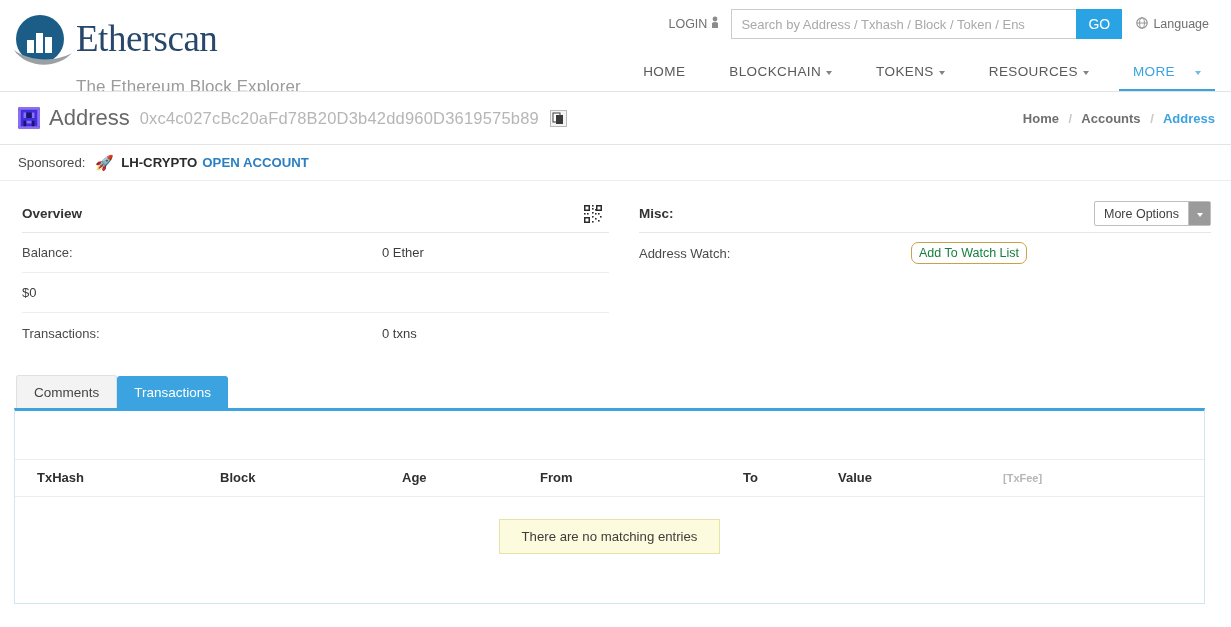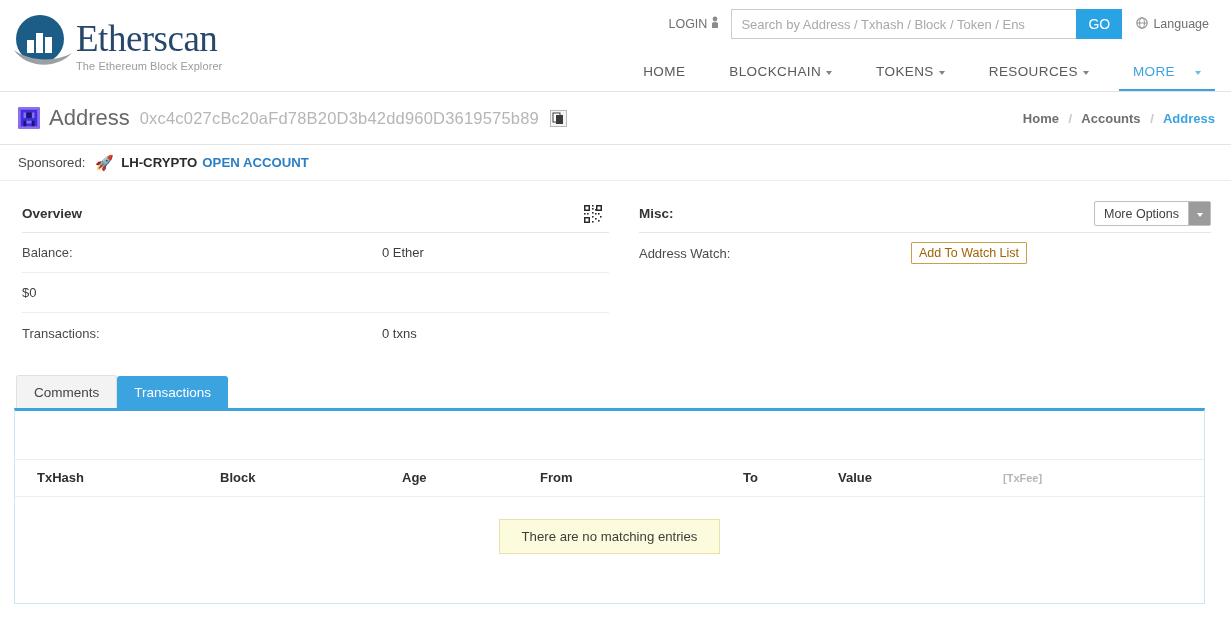--- a/index.html
+++ b/index.html
@@ -22,21 +22,21 @@
     display: flex; align-items: flex-start;
   }
   .logo-mark { width: 64px; height: 64px; position: relative; flex: none; }
   .logo-text-wrap { margin-left: 2px; padding-top: 8px; }
   .logo-title {
     font-family: "Liberation Serif", serif;
     font-size: 37px; color:#27486b; line-height: 1;
     letter-spacing: -0.5px;
   }
   .logo-sub {
-    font-size: 11px; color:#9b9b9b; margin-top: 3px; letter-spacing: 0.1px;
+    font-size: 17px; color:#9b9b9b; margin-top: 20px; letter-spacing: 0.1px;
   }
 
   .header-right-top {
     position: absolute; right: 22px; top: 9px;
     display: flex; align-items: center; gap: 0;
   }
   .login-link {
     font-size: 12.5px; color:#6f6f6f; margin-right: 12px;
     display:flex; align-items:center; gap:4px; cursor:pointer;
   }
@@ -158,23 +158,23 @@
     font-size: 12.5px; color:#3f3f3f;
   }
   .more-options .drop {
     width: 22px; background:#9b9b9b; display:flex;
     align-items:center; justify-content:center;
     border-left:1px solid #bfbfbf;
   }
   .more-options .drop .caret { border-top-color:#fff; opacity:1; }
 
   .watch-btn {
-    border:1px solid #c8a24a; background:#fff; color:#a16207;
+    border:1px solid #c8a24a; background:#fff; color:#15803d;
     font-size: 12.5px; padding: 3px 7px; cursor:pointer;
-    font-family:"Liberation Sans", sans-serif; border-radius:1px;
+    font-family:"Liberation Sans", sans-serif; border-radius:7px;
   }
 
   
   .tabs {
     display:flex; align-items:flex-end; margin: 22px 0 0 14px;
     position: relative; z-index: 2;
   }
   .tab {
     padding: 9px 17px 8px 17px; font-size: 13.5px; cursor:pointer;
     border-top-left-radius: 3px; border-top-right-radius: 3px;

